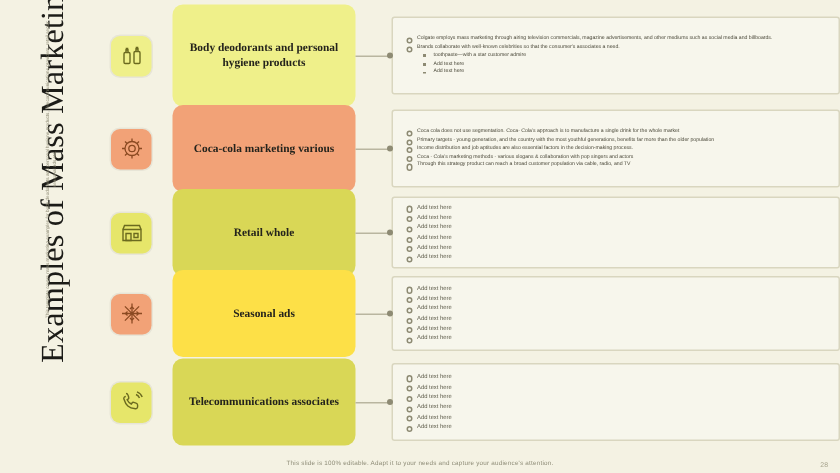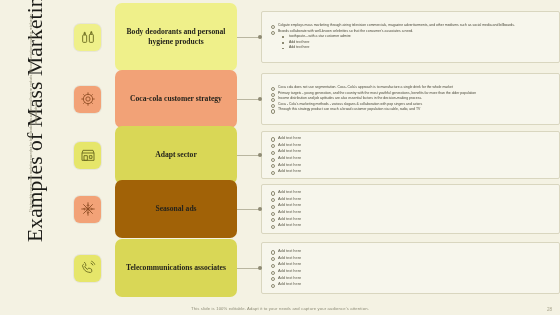--- a/index.html
+++ b/index.html
@@ -172,21 +172,21 @@
   </div>
 
   <div class="row r2">
     <div class="icon-chip" style="background:#f2a277">
       <svg width="16" height="16" viewBox="0 0 24 24" fill="none" stroke="#8b4a22" stroke-width="1.3">
         <circle cx="12" cy="12" r="7"></circle>
           <circle cx="12" cy="12" r="3.2"></circle>
         <path d="M12 5V2M12 22v-3M5 12H2M22 12h-3M7 7L5 5M17 7l2-2M7 17l-2 2M17 17l2 2"></path>
       </svg>
     </div>
-    <div class="label-pill" style="background:#f2a277">Coca-cola customer strategy</div>
+    <div class="label-pill" style="background:#f2a277">Coca-cola marketing various</div>
     <div class="connector"></div>
     <div class="card tall">
       <ul class="bullets">
         <li>Coca cola does not use segmentation. Coca- Cola's approach is to manufacture a single drink for the whole market</li>
         <li>Primary targets - young generation, and the country with the most youthful generations, benefits far more than the older population</li>
         <li>Income distribution and job aptitudes are also essential factors in the decision-making process.</li>
         <li>Coca - Cola's marketing methods - various slogans &amp; collaboration with pop singers and actors</li>
         <li>Through this strategy product can reach a broad customer population via cable, radio, and TV</li>
       </ul>
     </div>
@@ -194,21 +194,21 @@
 
   <div class="row r3">
     <div class="icon-chip" style="background:#e6e66a">
       <svg width="16" height="16" viewBox="0 0 24 24" fill="none" stroke="#6b6a1f" stroke-width="1.4">
         <path d="M3 9h18v11H3z"></path>
           <path d="M3 9l1.5-4h15L21 9"></path>
           <path d="M6 13h5v7H6z"></path>
           <path d="M14 13h4v4h-4z"></path>
       </svg>
     </div>
-    <div class="label-pill" style="background:#d9d756">Adapt sector</div>
+    <div class="label-pill" style="background:#d9d756">Retail whole</div>
     <div class="connector"></div>
     <div class="card">
       <ul class="bullets placeholder">
         <li>Add text here</li>
         <li>Add text here</li>
         <li>Add text here</li>
         <li>Add text here</li>
         <li>Add text here</li>
         <li>Add text here</li>
       </ul>
@@ -216,21 +216,21 @@
   </div>
 
   <div class="row r4">
     <div class="icon-chip" style="background:#f2a277">
       <svg width="16" height="16" viewBox="0 0 24 24" fill="none" stroke="#8b4a22" stroke-width="1.3">
         <path d="M12 2v20M2 12h20M4.9 4.9l14.2 14.2M19.1 4.9L4.9 19.1"></path>
         <path d="M12 5.5l-2 2M12 5.5l2 2M12 18.5l-2-2M12 18.5l2-2"></path>
         <path d="M5.5 12l2-2M5.5 12l2 2M18.5 12l-2-2M18.5 12l-2 2"></path>
       </svg>
     </div>
-    <div class="label-pill" style="background:#a16207">Seasonal ads</div>
+    <div class="label-pill" style="background:#fde047">Seasonal ads</div>
     <div class="connector"></div>
     <div class="card">
       <ul class="bullets placeholder">
         <li>Add text here</li>
         <li>Add text here</li>
         <li>Add text here</li>
         <li>Add text here</li>
         <li>Add text here</li>
         <li>Add text here</li>
       </ul>

